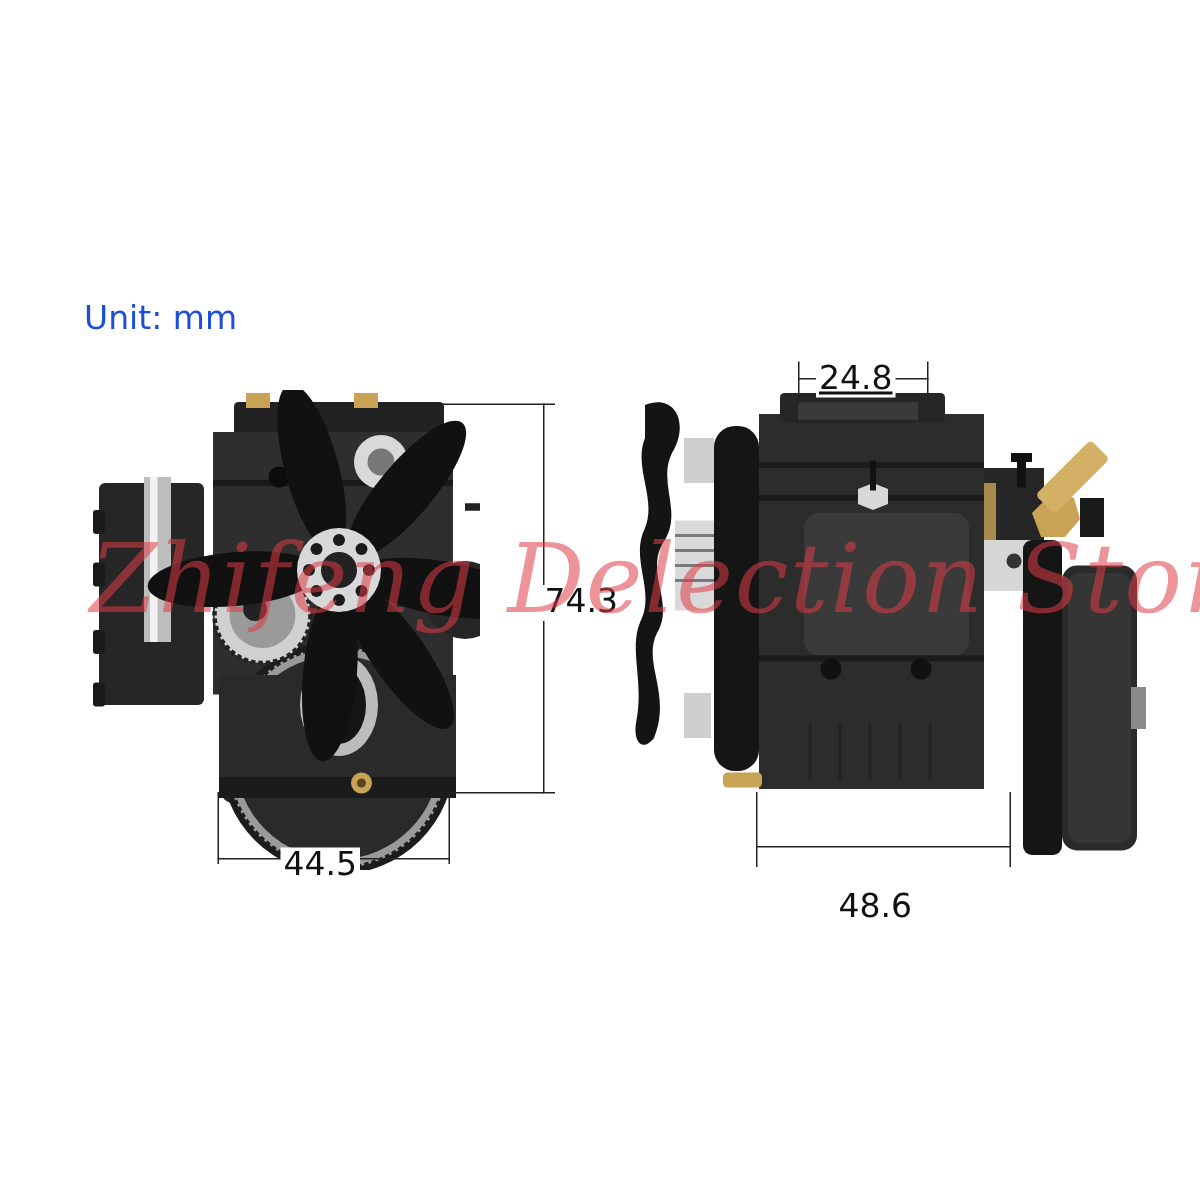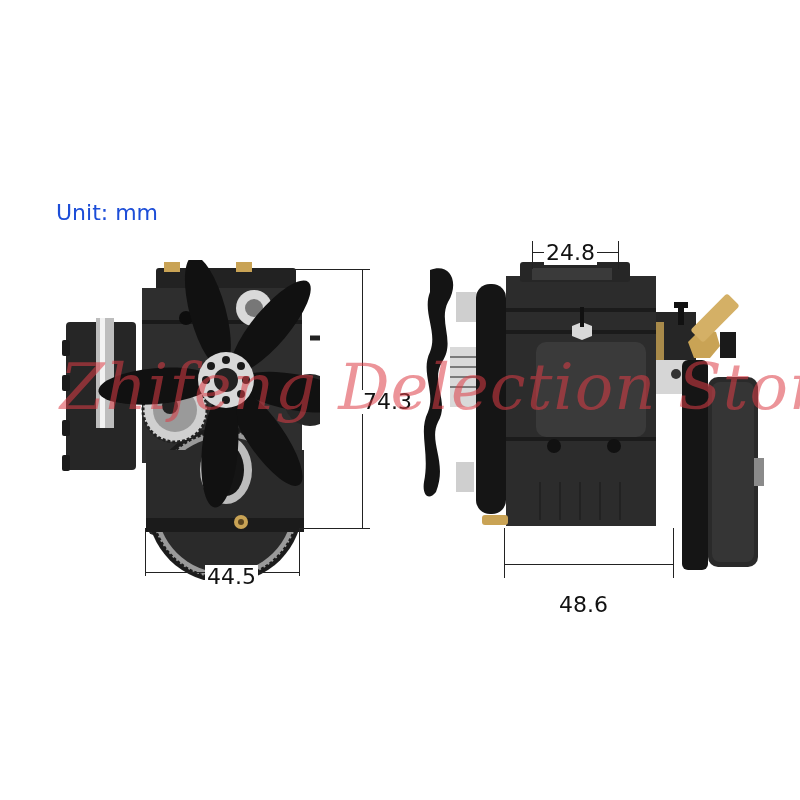--- a/index.html
+++ b/index.html
@@ -90,21 +90,21 @@
 </div>
 
 <div class="dim" style="left:268px; top:269px; width:102px; height:1px;"></div>
 <div class="dim" style="left:300px; top:528px; width:70px; height:1px;"></div>
 <div class="dim" style="left:362px; top:269px; width:1px; height:260px;"></div>
 <div class="dim-text" style="left:361px; top:390px;">74.3</div>
 
 <div class="dim" style="left:145px; top:528px; width:1px; height:48px;"></div>
 <div class="dim" style="left:299px; top:528px; width:1px; height:48px;"></div>
 <div class="dim" style="left:145px; top:572px; width:155px; height:1px;"></div>
-<div class="dim-text" style="left:205px; top:565px;">44.5</div>
+<div class="dim-text" style="left:187px; top:565px;">44.5</div>
 
 <div class="engine" style="left:420px; top:262px;">
   <svg width="345" height="315" viewBox="0 0 345 315">
 
     <path d="M10 8 C30 0 40 20 28 40 C18 60 36 80 22 100 C10 120 30 140 18 160 C8 180 28 200 16 230 C8 240 2 232 4 220 C10 190 -2 170 8 150 C16 130 0 110 10 90 C18 70 2 50 10 30 Z" fill="#141414"></path>
 
     <rect x="36" y="30" width="20" height="30" fill="#cfcfcf"></rect>
     <rect x="30" y="85" width="30" height="60" fill="#d9d9d9"></rect>
     <g stroke="#7a7a7a" stroke-width="2">
       <line x1="30" y1="95" x2="60" y2="95"></line>
@@ -155,20 +155,20 @@
     <rect x="262" y="98" width="26" height="210" rx="6" fill="#151515"></rect>
     <rect x="288" y="115" width="50" height="190" rx="10" fill="#2a2a2a"></rect>
     <rect x="292" y="120" width="42" height="180" rx="8" fill="#383838" opacity="0.8"></rect>
     <rect x="334" y="196" width="10" height="28" fill="#8a8a8a"></rect>
   </svg>
 </div>
 
 <div class="dim" style="left:532px; top:241px; width:1px; height:28px;"></div>
 <div class="dim" style="left:618px; top:241px; width:1px; height:28px;"></div>
 <div class="dim" style="left:532px; top:252px; width:87px; height:1px;"></div>
-<div class="dim-text" style="left:544px; top:241px;">24.8</div>
+<div class="dim-text" style="left:544px; top:241px;text-decoration:underline;">24.8</div>
 
 <div class="dim" style="left:504px; top:528px; width:1px; height:50px;"></div>
 <div class="dim" style="left:673px; top:528px; width:1px; height:50px;"></div>
 <div class="dim" style="left:504px; top:564px; width:170px; height:1px;"></div>
 <div class="dim-text" style="left:557px; top:553px;margin-top:40px;">48.6</div>
 
 <div class="watermark">Zhifeng Delection Store</div>
 
 </body></html>

